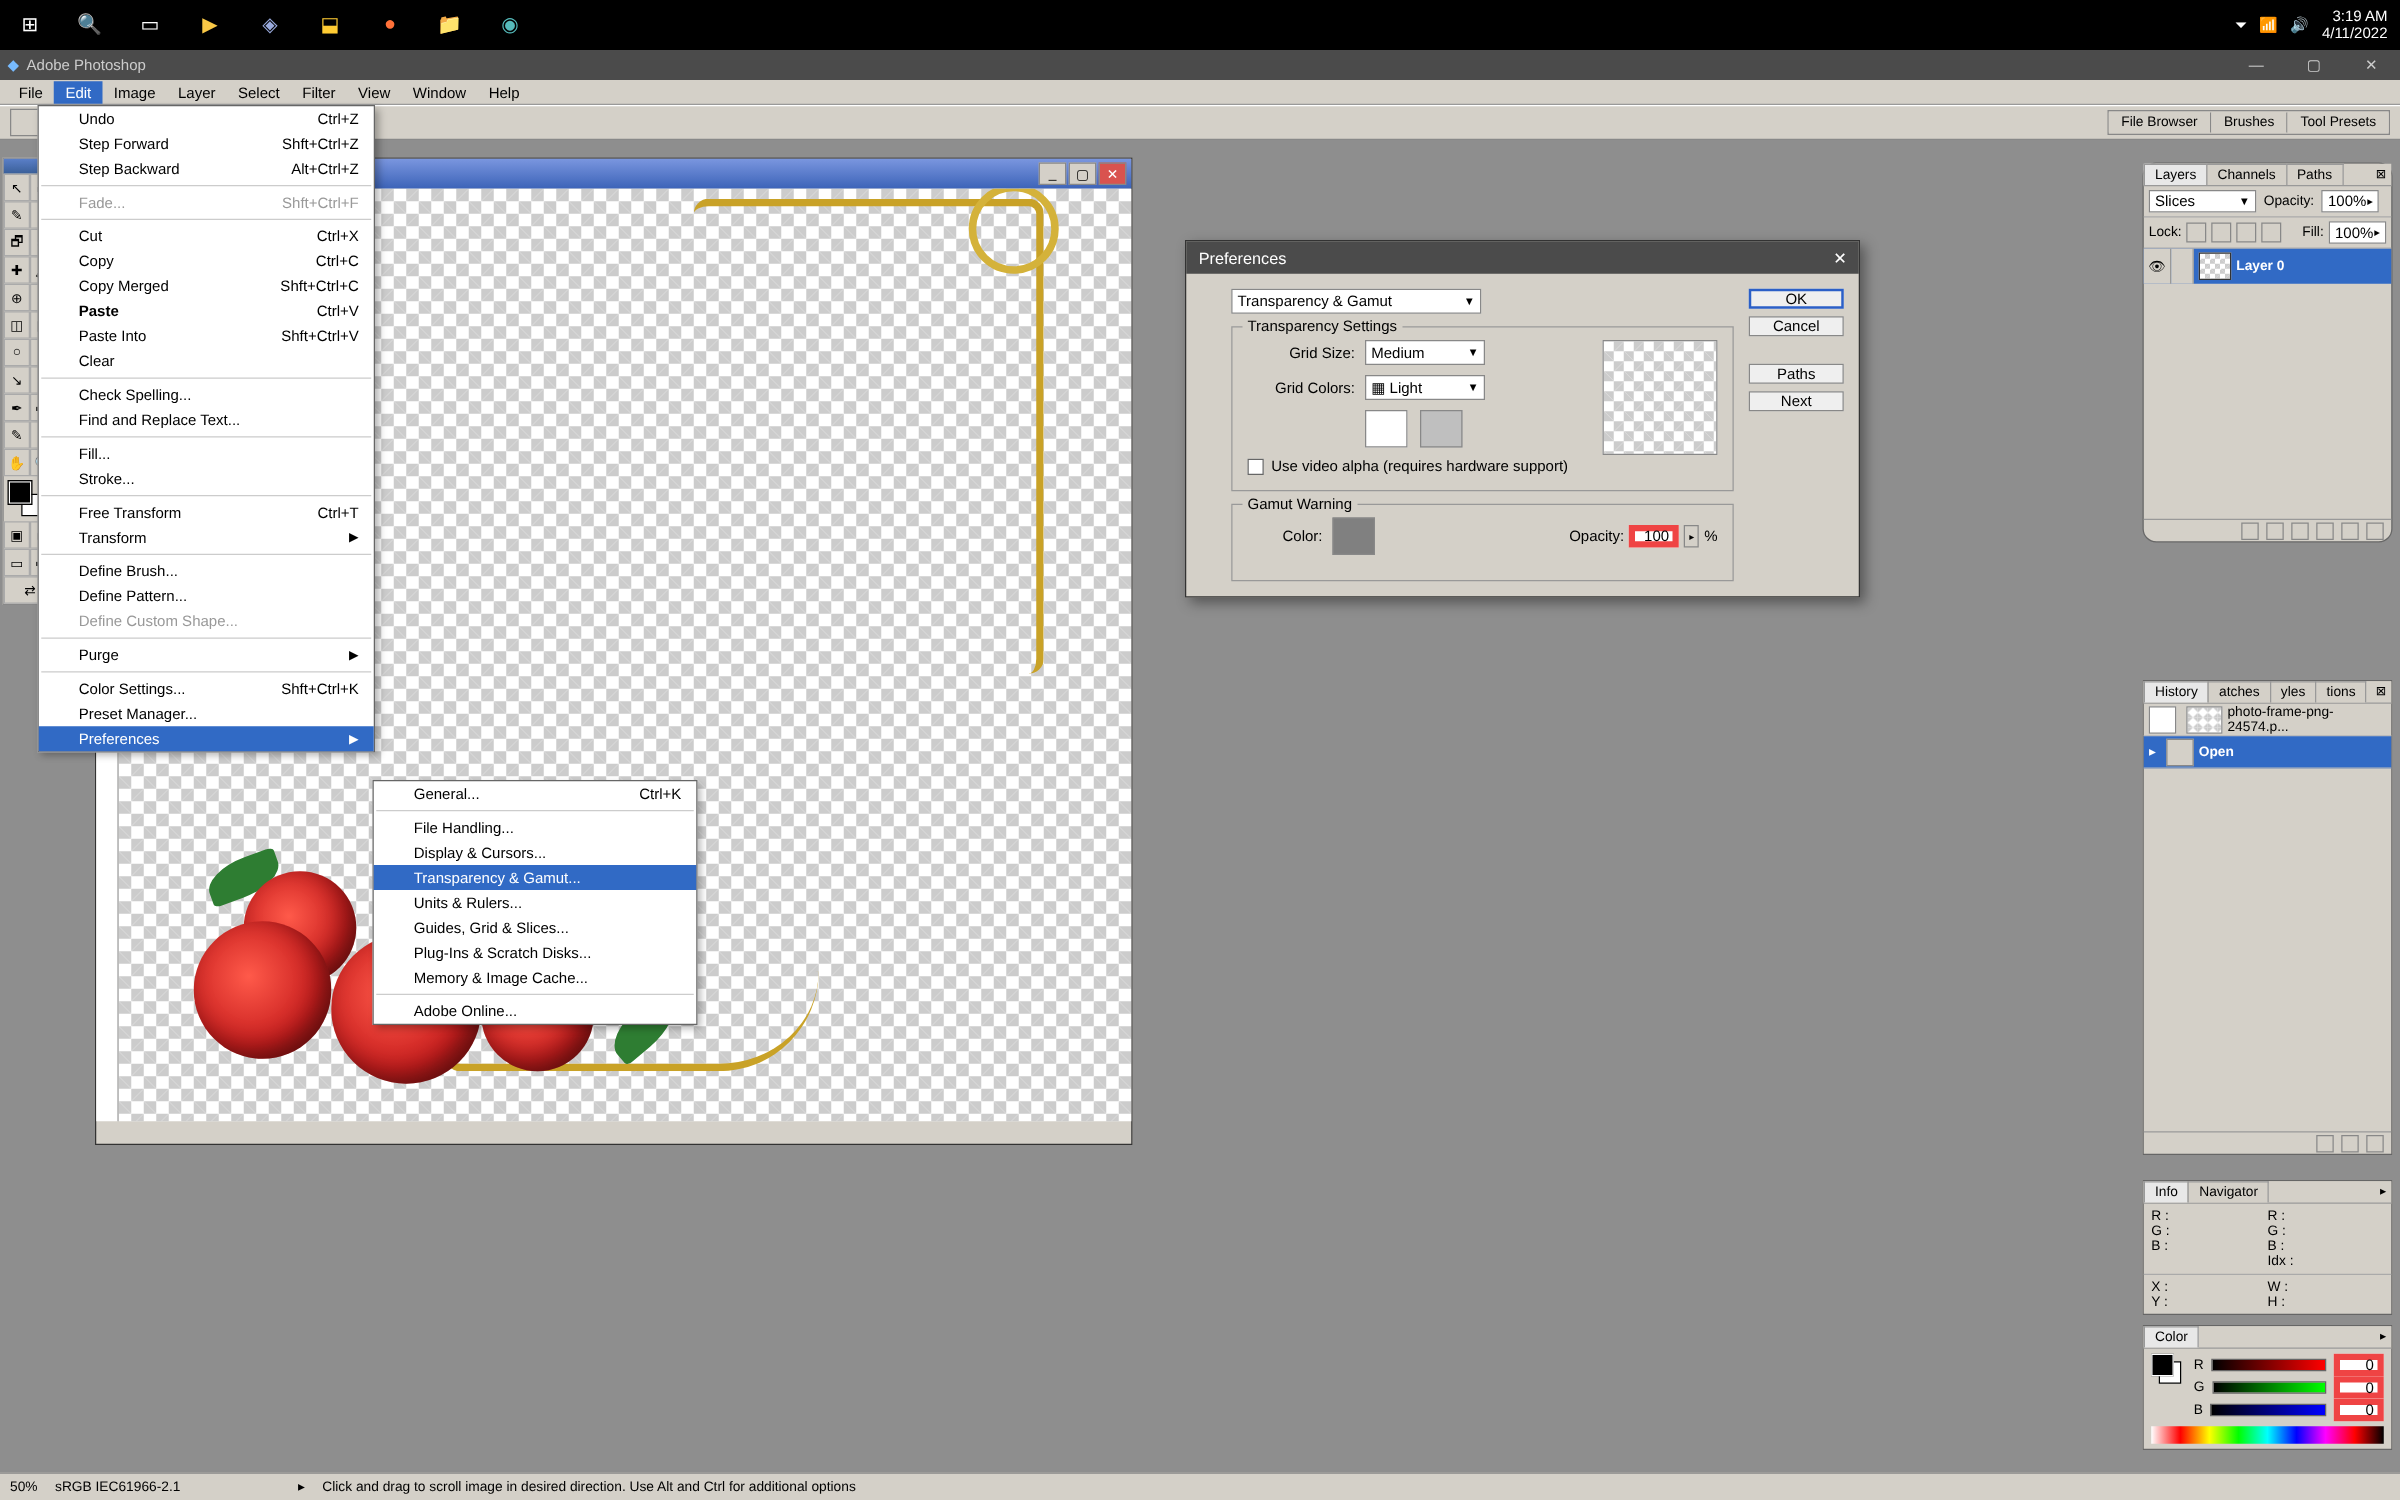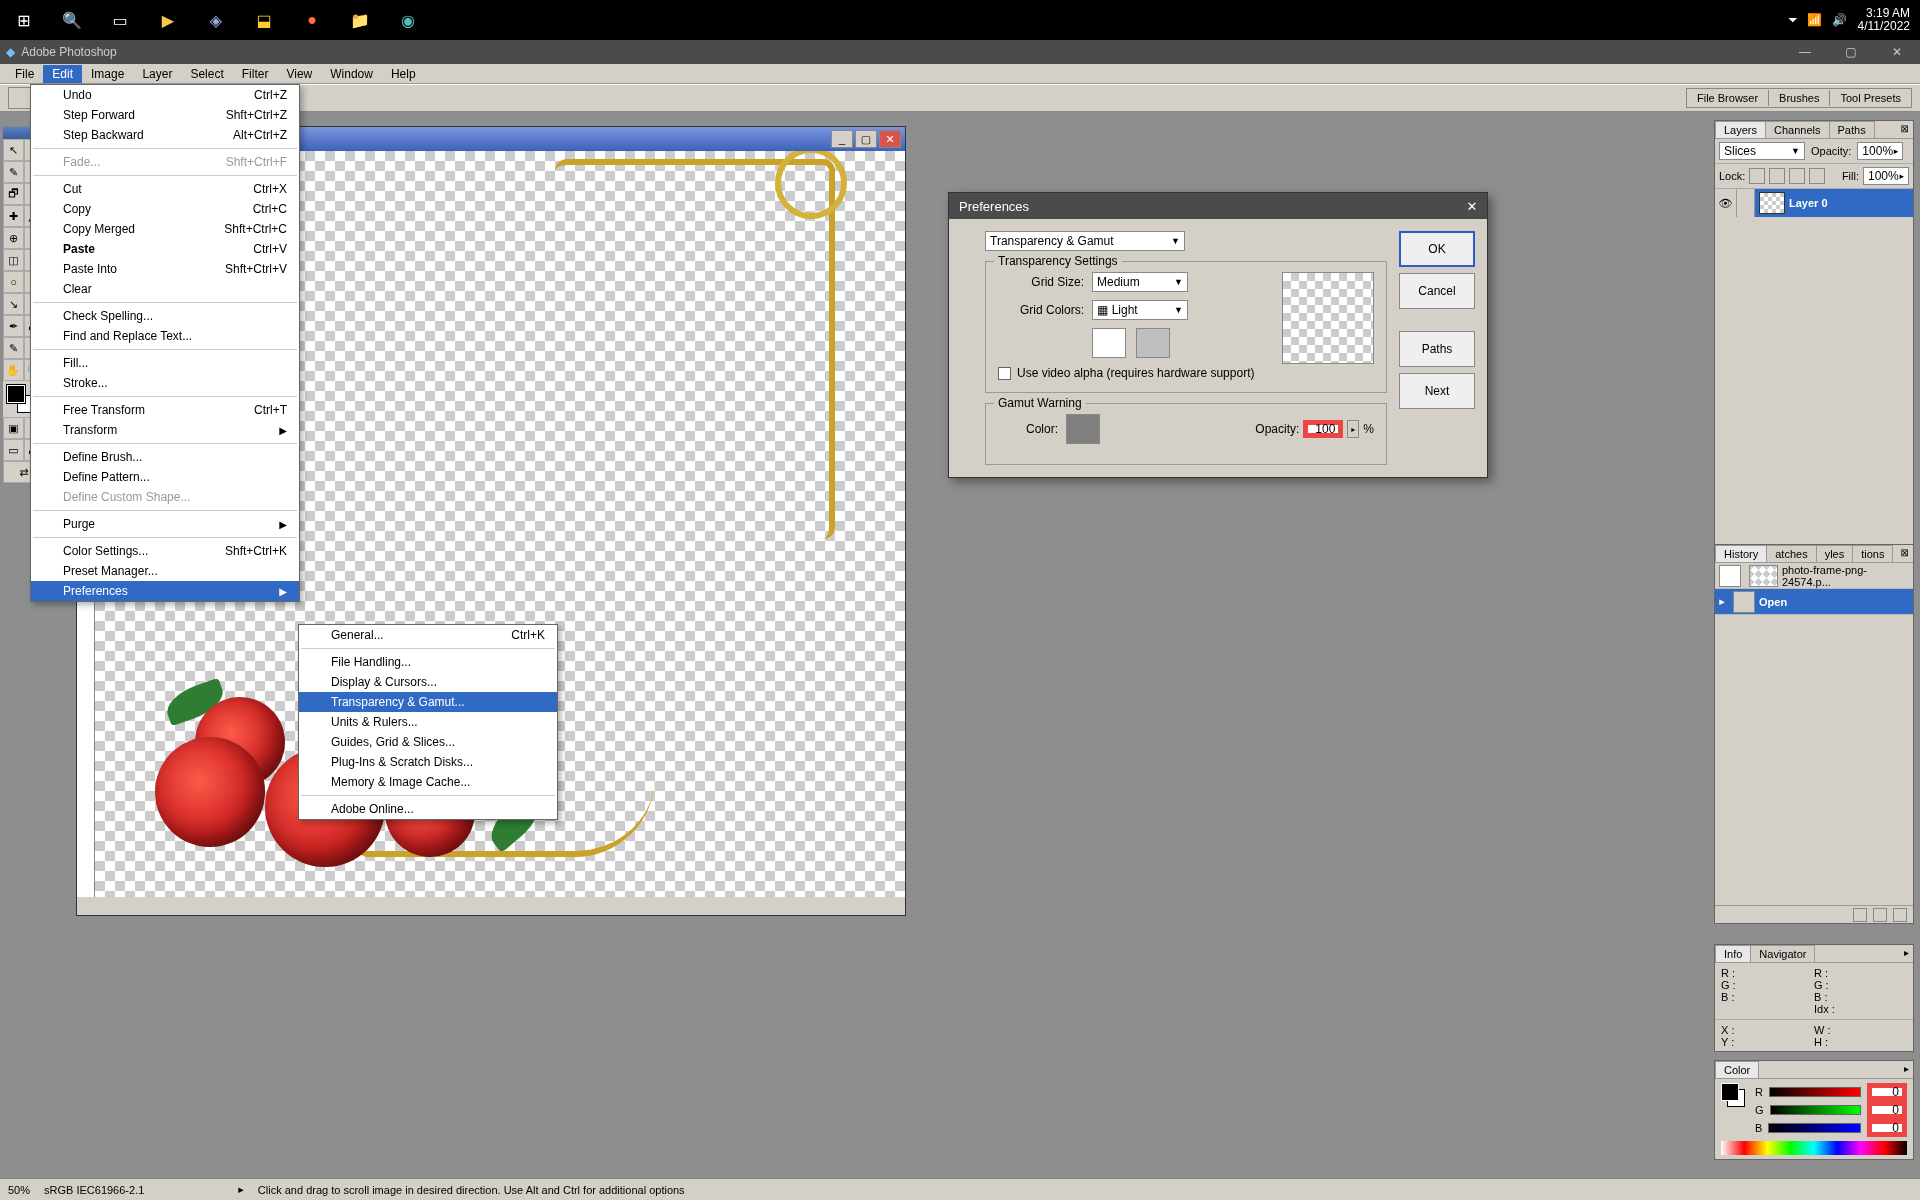--- a/index.html
+++ b/index.html
@@ -76,21 +76,21 @@
 .sub-drop .row .shortcut { margin-left: auto; }
 .sub-drop .sep { height: 1px; background: #ccc; margin: 3px 2px; }
 
 
 .pref-dlg { position: absolute; top: 192px; left: 948px; width: 540px; background: #d4d0c8; border: 1px solid #333; box-shadow: 4px 4px 10px rgba(0,0,0,.4); }
 .pref-dlg .dlg-title { height: 26px; background: #4b4b4b; color: #fff; font-size: 13px; display: flex; align-items: center; padding-left: 10px; }
 .pref-dlg .dlg-title .x { margin-left: auto; width: 30px; text-align: center; cursor:pointer; }
 .pref-dlg .dlg-body { display: flex; padding: 12px; gap: 12px; margin-left: 24px; }
 .pref-dlg .dlg-main { flex: 1; }
 .pref-dlg .dlg-side { width: 76px; display: flex; flex-direction: column; gap: 6px; }
-.pref-btn { height: 36px; background: #efefef; border: 1px solid #888; font-size: 12px; display:flex;align-items:center;justify-content:center;}
+.pref-btn { height: 16px; background: #efefef; border: 1px solid #888; font-size: 12px; display:flex;align-items:center;justify-content:center;}
 .pref-btn.primary { border: 2px solid #2b5fc7; }
 .pref-select { height: 20px; background: #fff; border: 1px solid #888; font-size: 12px; padding: 0 4px; display:flex; align-items:center; justify-content:space-between; }
 .pref-select .caret { font-size: 9px; }
 .fieldset { border: 1px solid #999; padding: 10px 12px 12px; margin-top: 10px; position: relative; }
 .fieldset .legend { position: absolute; top: -8px; left: 8px; background: #d4d0c8; padding: 0 4px; font-size: 12px; }
 .frow { display:flex; align-items:center; gap:8px; font-size:12px; margin-bottom:8px; }
 .frow label { width: 86px; text-align:right; }
 .swatch { width:34px; height:30px; border:1px solid #888; display:inline-block; }
 .checker-prev { width:92px; height:92px; background-image:
   linear-gradient(45deg,#ccc 25%,transparent 25%),linear-gradient(-45deg,#ccc 25%,transparent 25%),
@@ -105,21 +105,21 @@
 .panel { position: absolute; background: #d4d0c8; border: 1px solid #666; font-size: 11px; }
 .panel .phdr { display:flex; background:#d4d0c8; border-bottom:1px solid #999; height:18px; align-items:flex-end; }
 .panel .ptab { padding:2px 8px; border:1px solid #999; border-bottom:none; background:#d4d0c8; margin-right:-1px; font-size:11px;}
 .panel .ptab.active { background:#e8e8e8; }
 .panel .pbody { padding:4px 6px; }
 .panel .pclose { position:absolute; top:2px; right:4px; font-size:10px;}
 .panel .pfoot { height:18px; border-top:1px solid #999; display:flex; align-items:center; gap:6px; padding:0 6px; justify-content:flex-end;}
 .panel .pfoot .ic { width:14px; height:14px; border:1px solid #888; }
 
 
-#p-layers { top:120px; right:6px; width:200px; height:484px; }
+#p-layers { top:130px; right:6px; width:200px; height:304px;border-radius:11px; }
 .lay-ctrl { display:flex; align-items:center; gap:6px; padding:3px 4px; border-bottom:1px solid #aaa;}
 .lay-lock { display:flex; align-items:center; gap:4px; padding:3px 4px; border-bottom:1px solid #aaa; font-size:11px;}
 .lay-lock .lic { width:16px; height:16px; border:1px solid #888; }
 .layer-row { display:flex; align-items:center; height:28px; background:#316ac5; color:#fff; }
 .layer-row .eye { width:22px; height:28px; background:#d4d0c8; border-right:1px solid #999; display:flex;align-items:center;justify-content:center;color:#000;}
 .layer-row .link { width:18px; height:28px; background:#d4d0c8; border-right:1px solid #999;}
 .layer-row .thumb { width:26px; height:22px; background:#fff; margin:0 4px; border:1px solid #333;
   background-image:linear-gradient(45deg,#ccc 25%,transparent 25%),linear-gradient(-45deg,#ccc 25%,transparent 25%),linear-gradient(45deg,transparent 75%,#ccc 75%),linear-gradient(-45deg,transparent 75%,#ccc 75%);
   background-size:8px 8px; background-position:0 0,0 4px,4px -4px,-4px 0;}
 

